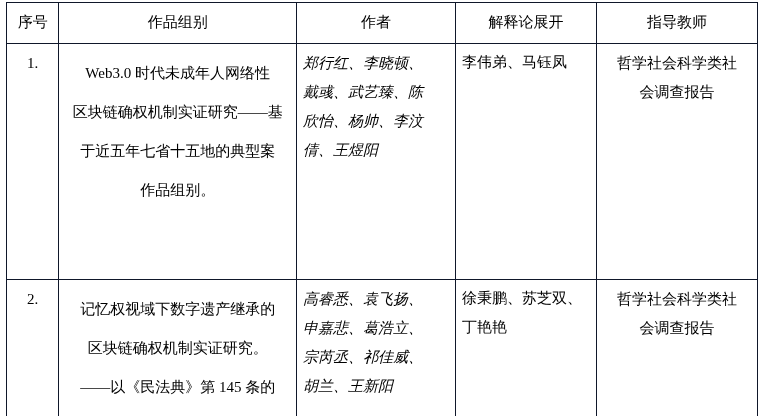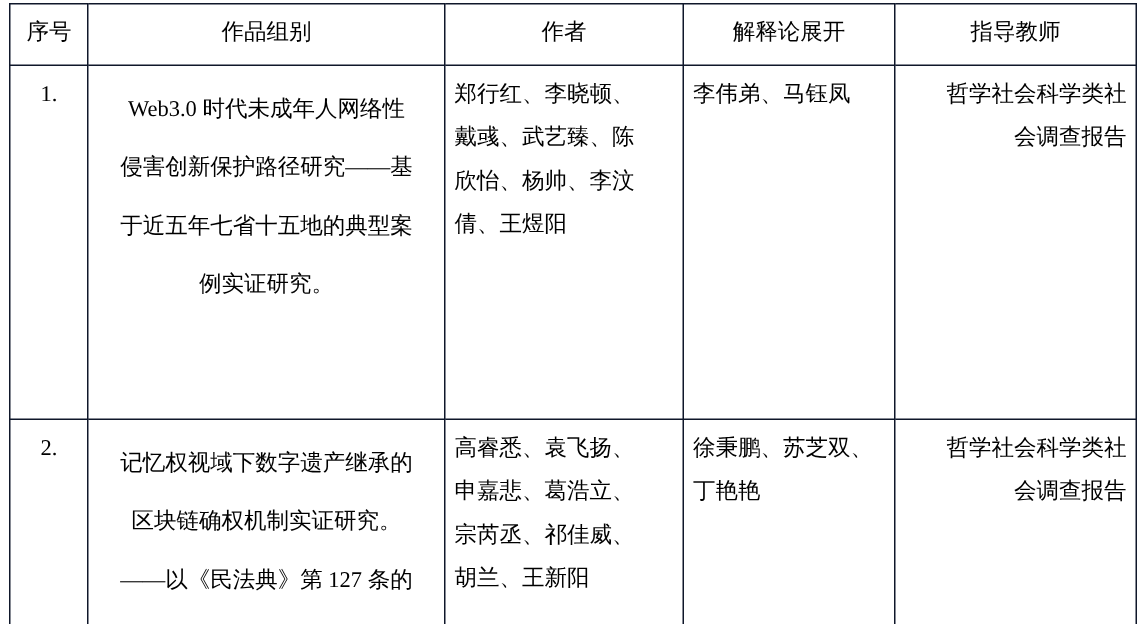--- a/index.html
+++ b/index.html
@@ -62,23 +62,23 @@
   td.cell-title .ln {
     display: block;
     text-align: left;
     margin-top: 10px;
   }
   td.cell-author .ln,
   td.cell-mentor .ln,
   td.cell-group .ln {
     display: block;
   }
-  td.cell-author { text-align: left; }
+  td.cell-author { text-align: left; font-style: italic; }
   td.cell-mentor { text-align: left; font-family: Liberation Mono, monospace; }
-  td.cell-group  { text-align: right; }
+  td.cell-group  { text-align: center; }
 
   .row-1 td { height: 224px; }
   .row-2 td { height: 128px; }
 </style>
 </head>
 <body>
 
 <div class="sheet">
   <table class="work-table">
     <colgroup>
@@ -95,44 +95,44 @@
         <td>作者</td>
         <td>解释论展开</td>
         <td>指导教师</td>
       </tr>
     </thead>
     <tbody>
       <tr class="row-1">
         <td class="idx">1.</td>
         <td class="cell-title">
           <span class="ln">Web3.0 时代未成年人网络性</span>
-          <span class="ln">侵害创新保护路径研究——基</span>
+          <span class="ln">区块链确权机制实证研究——基</span>
           <span class="ln">于近五年七省十五地的典型案</span>
-          <span class="ln">例实证研究。</span>
+          <span class="ln">作品组别。</span>
         </td>
         <td class="cell-author">
           <span class="ln">郑行红、李晓顿、</span>
           <span class="ln">戴彧、武艺臻、陈</span>
           <span class="ln">欣怡、杨帅、李汶</span>
           <span class="ln">倩、王煜阳</span>
         </td>
         <td class="cell-mentor">
           <span class="ln">李伟弟、马钰凤</span>
         </td>
         <td class="cell-group">
           <span class="ln">哲学社会科学类社</span>
           <span class="ln">会调查报告</span>
         </td>
       </tr>
       <tr class="row-2">
         <td class="idx">2.</td>
         <td class="cell-title">
           <span class="ln">记忆权视域下数字遗产继承的</span>
           <span class="ln">区块链确权机制实证研究。</span>
-          <span class="ln">——以《民法典》第 127 条的</span>
+          <span class="ln">——以《民法典》第 145 条的</span>
           <span class="ln">作品组别</span>
         </td>
         <td class="cell-author">
           <span class="ln">高睿悉、袁飞扬、</span>
           <span class="ln">申嘉悲、葛浩立、</span>
           <span class="ln">宗芮丞、祁佳威、</span>
           <span class="ln">胡兰、王新阳</span>
         </td>
         <td class="cell-mentor">
           <span class="ln">徐秉鹏、苏芝双、</span>

